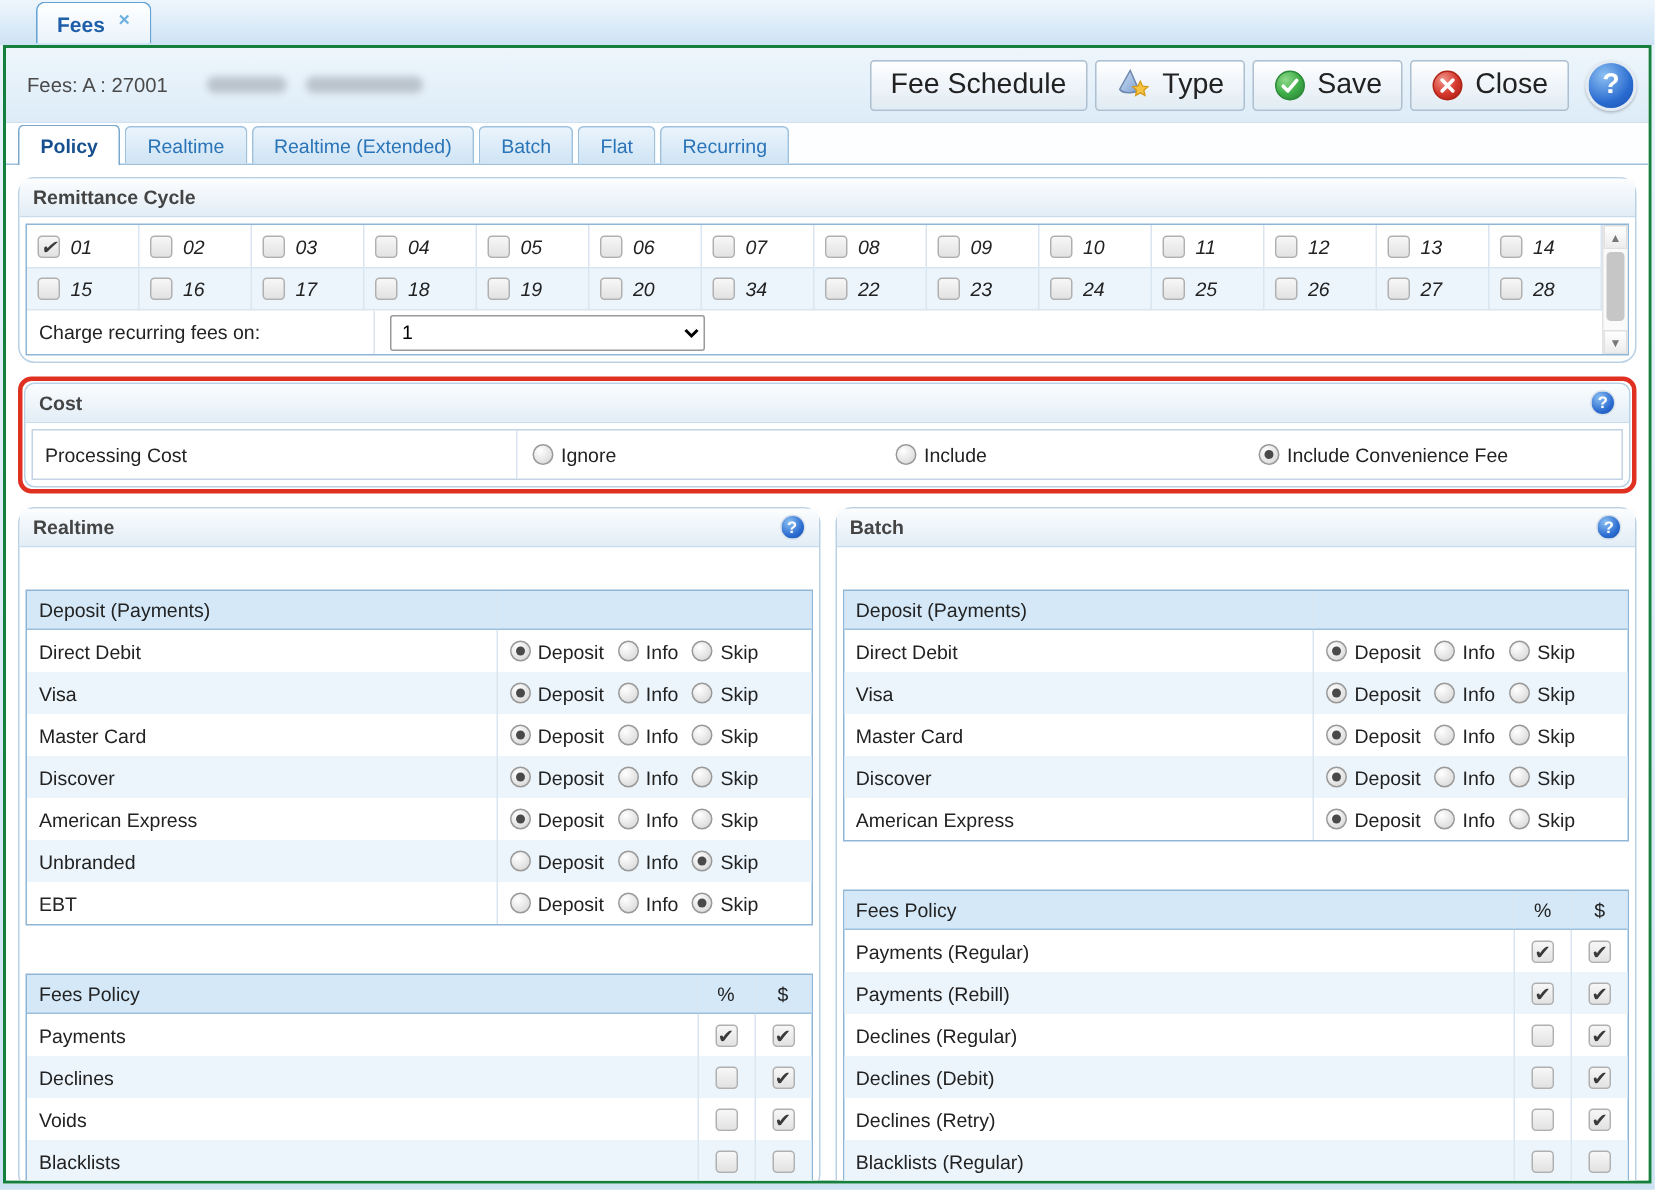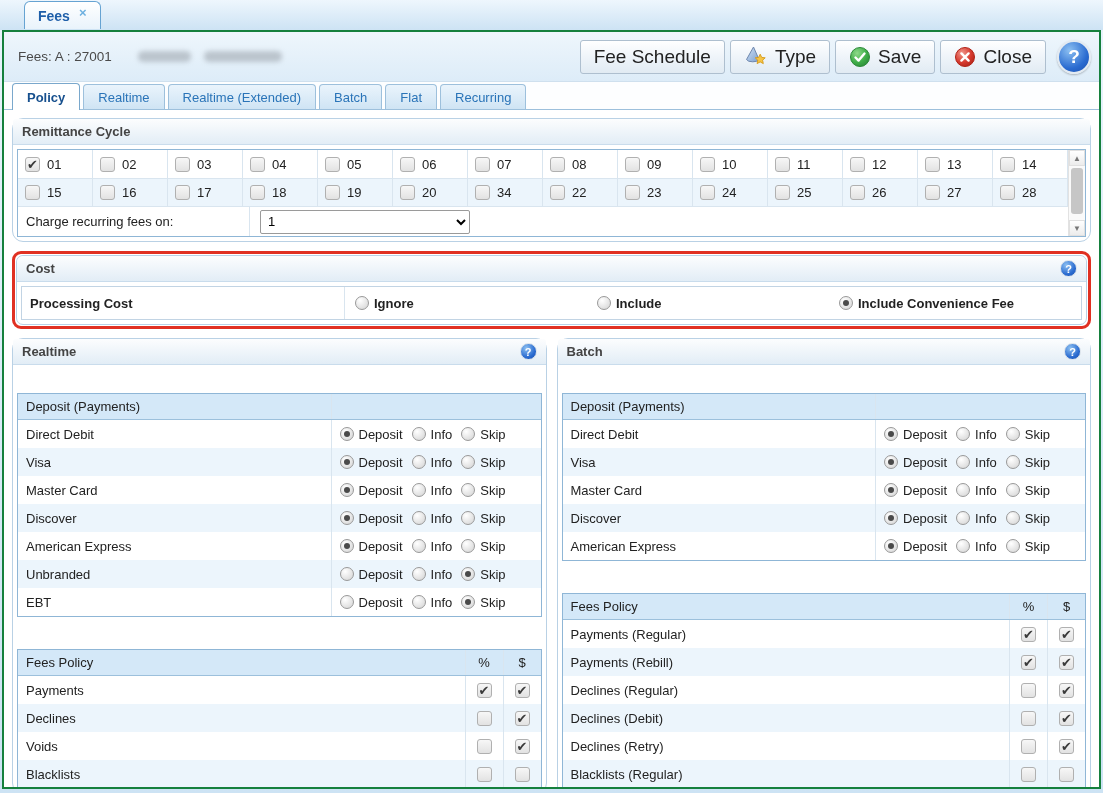--- a/index.html
+++ b/index.html
@@ -53,36 +53,36 @@
   .section { border:1px solid #b9d1e5; border-radius:11px; background:#fff; }
   .section-header { height:26px; display:flex; align-items:center; justify-content:space-between;
     padding:0 9px; background:linear-gradient(#fcfdfe,#e2edf6); border-bottom:1px solid #c9dcec;
     border-radius:3px 3px 0 0; color:#444; font-weight:bold; }
   .help-small { width:17px; height:17px; border-radius:50%; display:flex; align-items:center; justify-content:center;
     background:radial-gradient(circle at 35% 28%, #8cc0f2, #2a6bd0 62%, #1b4fae);
     color:#fff; font-weight:bold; font-size:11px; border:1px solid #d9e2ea; cursor:pointer; flex:0 0 17px; }
 
   
   .rem-table { position:relative; margin:4px; border:1px solid #8fb6d6; padding-right:17px; background:#fff; }
-  .days-row { display:grid; grid-template-columns:repeat(14,1fr); height:28px; }
+  .days-row { display:grid; grid-template-columns:repeat(14,1fr); height:28px;font-style:italic; }
   .days-row.alt { background:#ecf5fc; border-top:1px solid #d9e5ef; }
   .day-cell { display:flex; align-items:center; gap:7px; padding:0 7px; border-right:1px solid #d9e5ef; cursor:pointer; }
   .charge-row { display:flex; align-items:center; height:30px; border-top:1px solid #d9e5ef; }
   .charge-label { width:232px; padding:0 8px; border-right:1px solid #d9e5ef; align-self:stretch; display:flex; align-items:center; }
   .charge-select { width:210px; height:24px; margin-left:10px; border:1px solid #9a9a9a; border-radius:2px;
     font-family:inherit; font-size:13px; padding:0 3px; background:#fff; }
   .vscroll { position:absolute; top:0; right:0; bottom:0; width:17px; background:#fafafa; border-left:1px solid #e2e2e2; }
   .vs-btn { height:16px; display:flex; align-items:center; justify-content:center; color:#777; font-size:8px;
     background:linear-gradient(#ffffff,#ececec); border:1px solid #e0e0e0; cursor:pointer; }
   .vs-btn.down { position:absolute; bottom:0; left:0; right:0; }
   .vs-thumb { position:absolute; top:18px; left:2px; right:2px; height:46px; background:#c6c6c6; border-radius:3px; cursor:grab; }
 
   
   .cost-wrap { margin:9px 0; border:3px solid #e03022; border-radius:9px; padding:1px; }
-  .cost-row { display:flex; align-items:center; height:34px; margin:4px; border:1px solid #c2d4e4;font-weight:bold; }
+  .cost-row { display:flex; align-items:center; height:34px; margin:4px; border:1px solid #c2d4e4; }
   .cost-label { width:30.5%; padding:0 8px; border-right:1px solid #d9e5ef; align-self:stretch; display:flex; align-items:center; }
   .cost-options { flex:1; display:flex; padding-left:10px; }
   .cost-options .radio-opt { flex:1; }
 
   
   .columns { display:flex; gap:10px; align-items:flex-start; margin-top:3px; }
   .panel { flex:1; }
   .panel-body { padding:4px; display:flex; flex-direction:column; gap:8px; }
 
   

